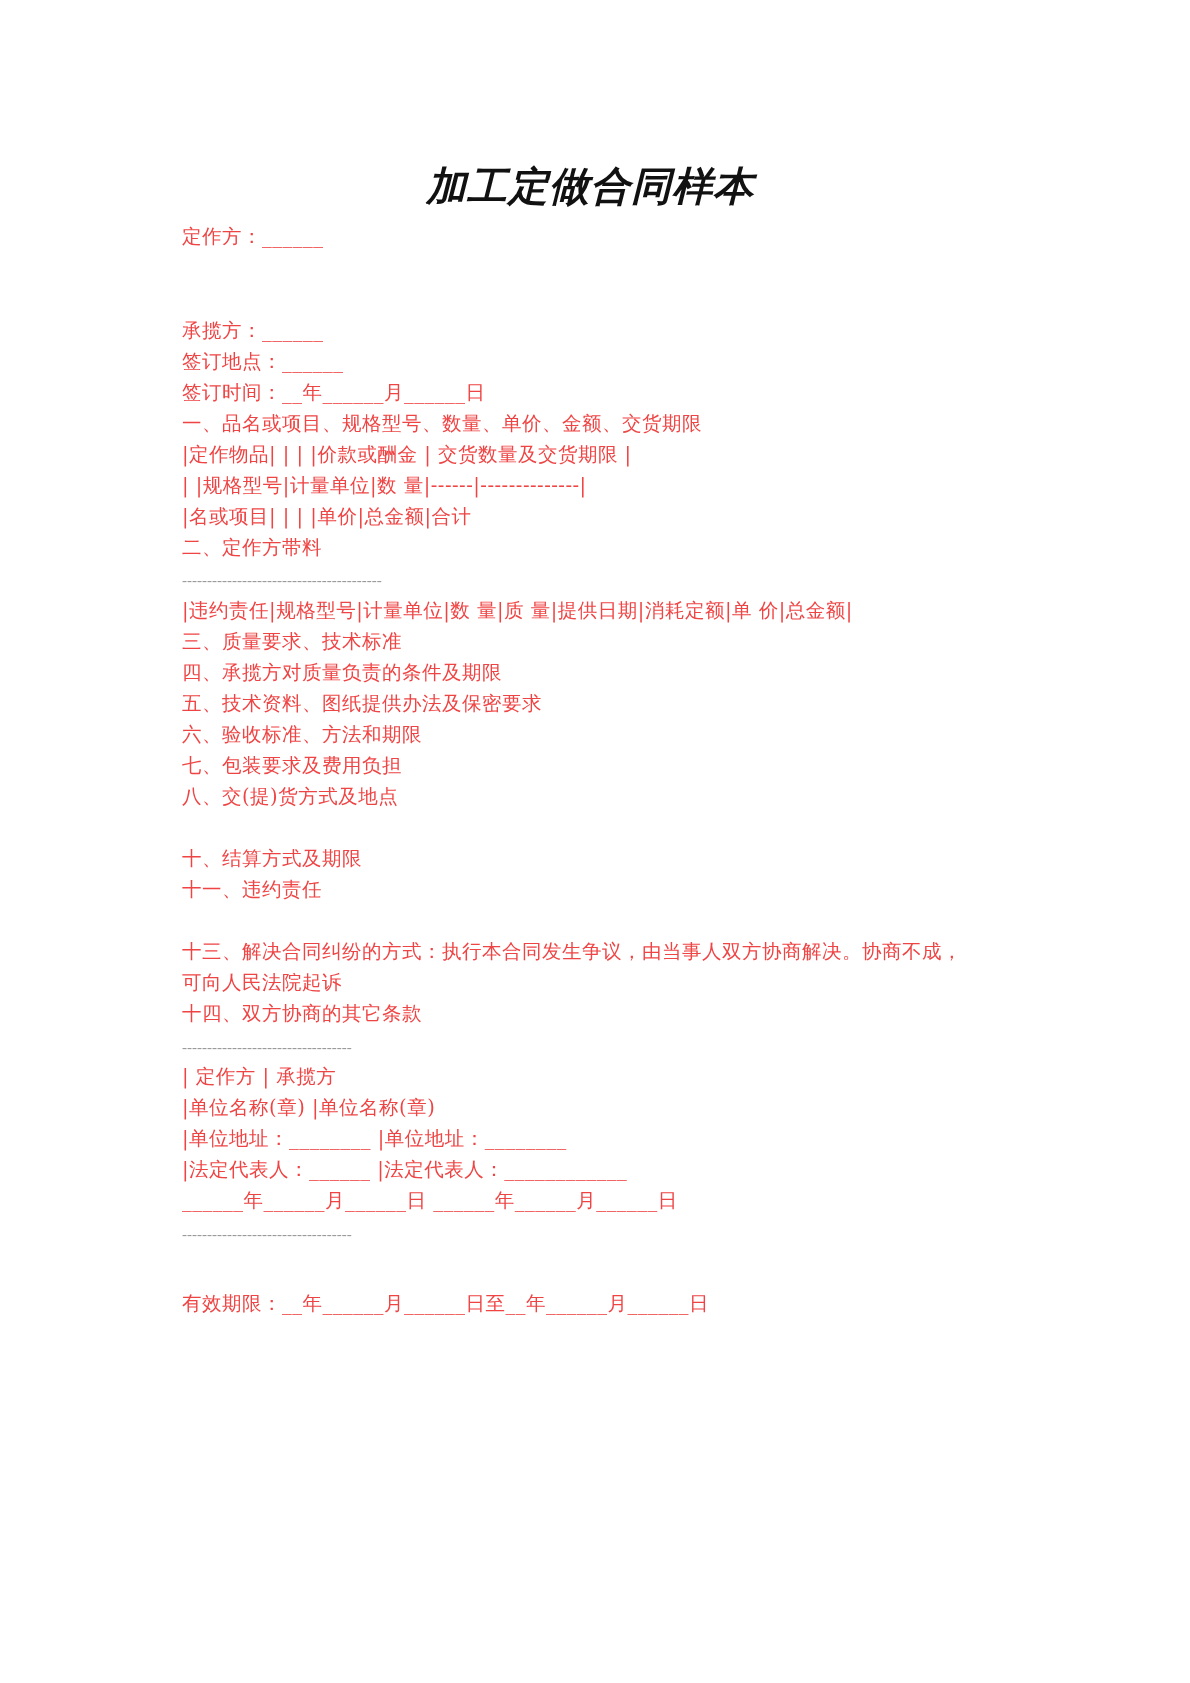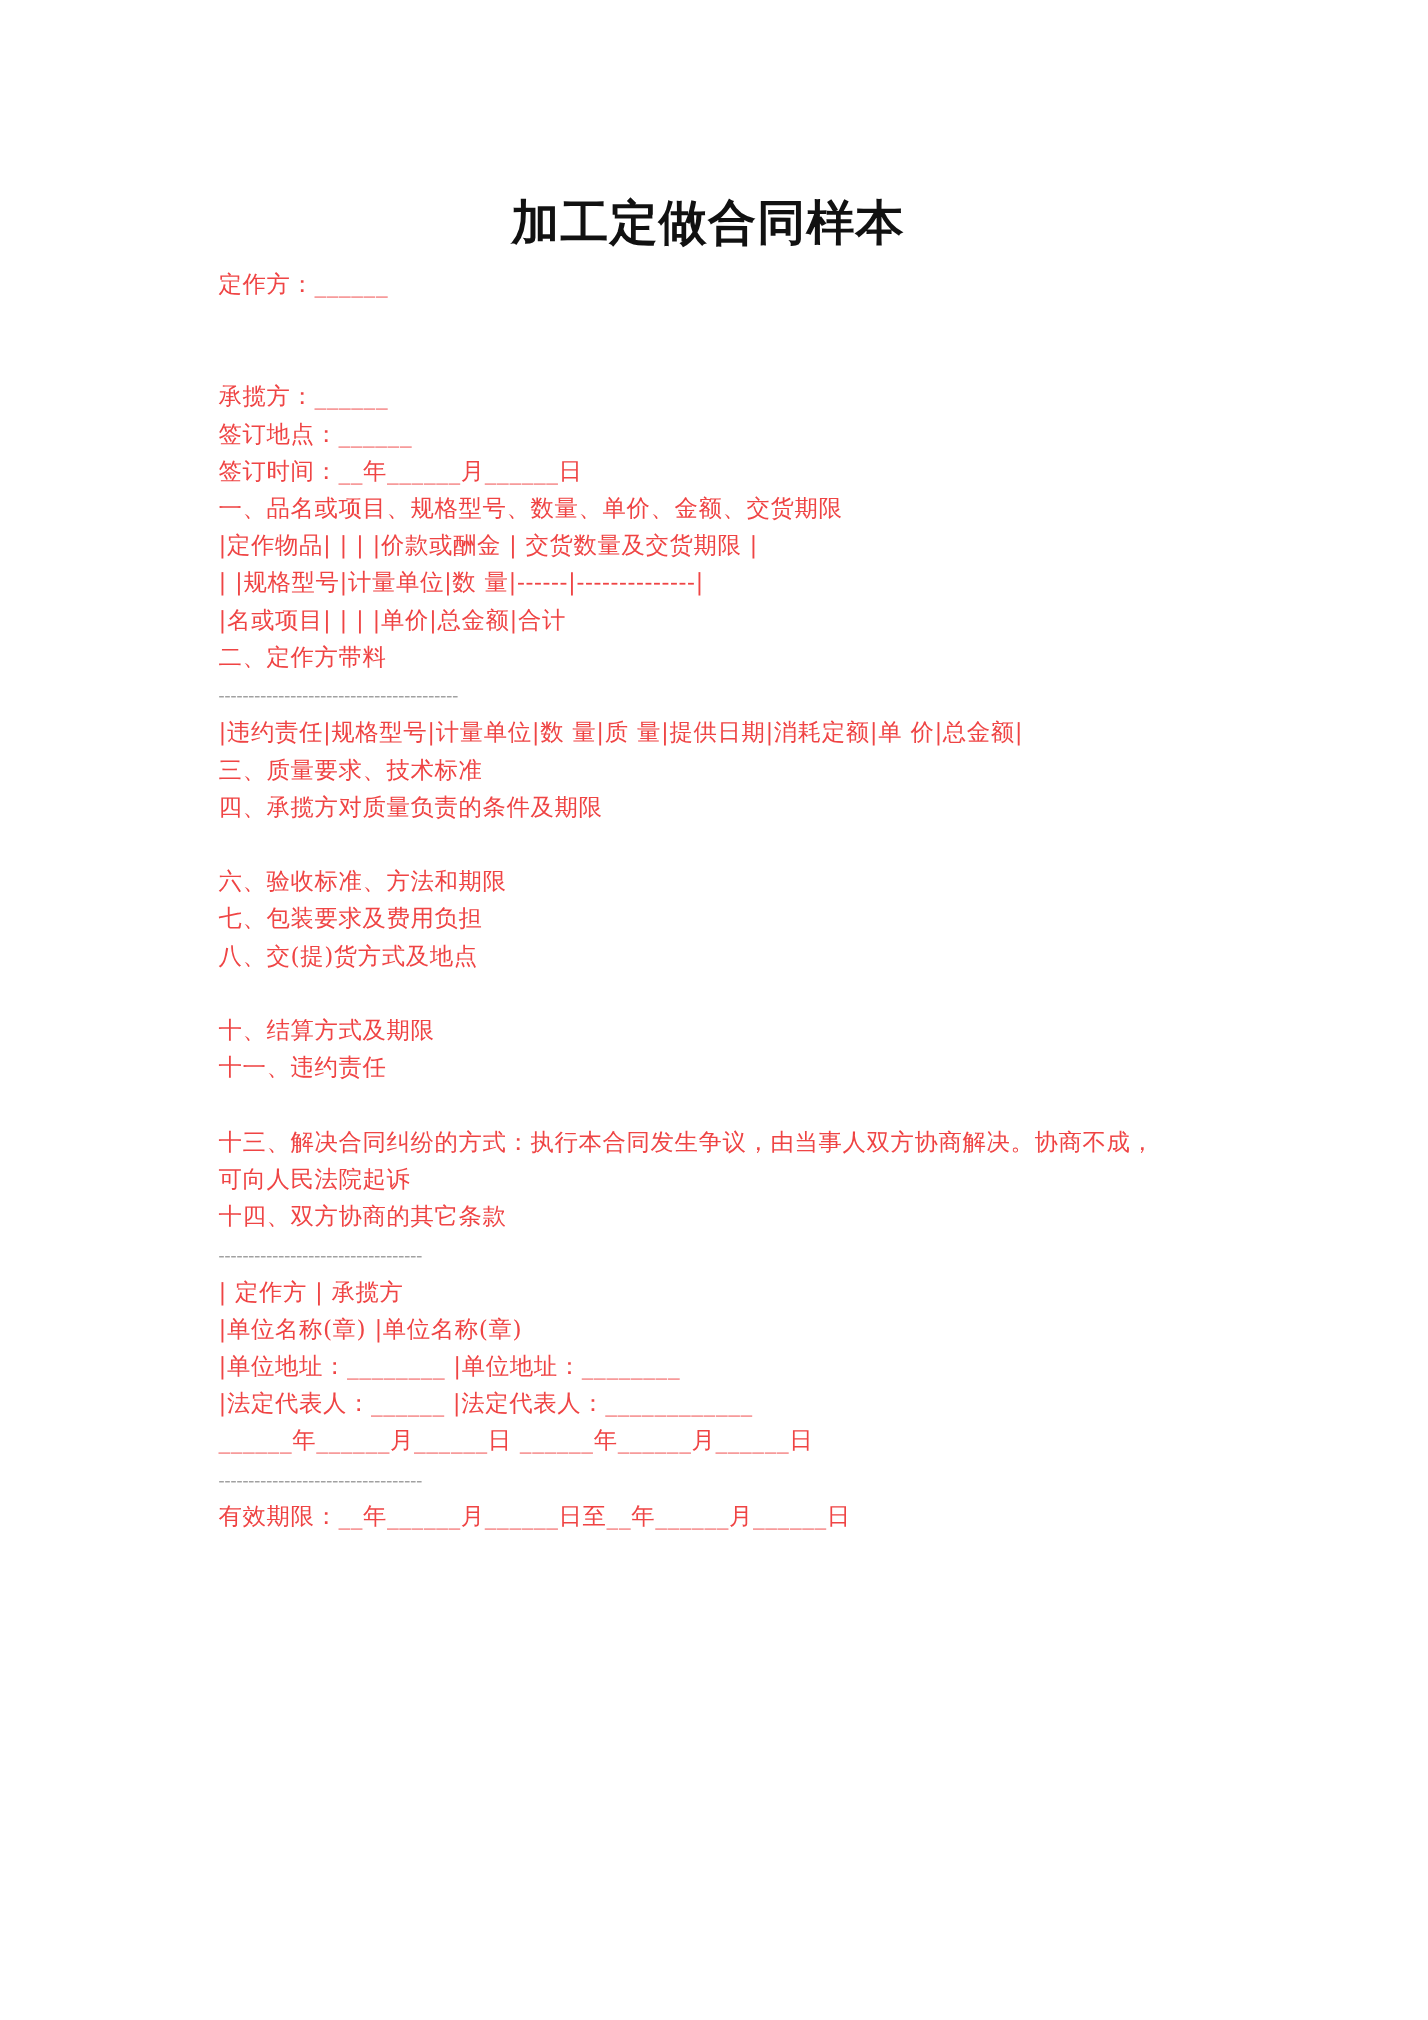--- a/index.html
+++ b/index.html
@@ -5,21 +5,21 @@
     html, body { margin: 0; padding: 0; background: #ffffff; }
     body { width: 1190px; height: 1683px; position: relative; overflow: hidden; }
     .page {
       position: absolute; left: 0; top: 0; width: 1190px; height: 1683px;
       background: #ffffff; color: #1a1a1a;
       font-family: "DejaVu Serif", "Liberation Serif", serif;
     }
     .title {
       position: absolute; left: 0; top: 162px; width: 1180px;
       text-align: center; font-size: 40px; line-height: 48px; font-weight: bold;
-      color: #111111; letter-spacing: 1px;
+      color: #111111; letter-spacing: 1px; font-style: italic;
     }
     .line {
       position: absolute; left: 182px; white-space: pre;
       font-size: 19.5px; line-height: 31px; color: #ef4444;
       letter-spacing: 0.5px;
     }
     .rule {
       position: absolute; left: 182px; white-space: pre;
       font-size: 15px; line-height: 16px; color: #999999; letter-spacing: 0px;
       font-family: "Liberation Serif", serif;
@@ -42,32 +42,33 @@
   <div class="line" style="top:439px">|定作物品| | | |价款或酬金 | 交货数量及交货期限 |</div>
   <div class="line" style="top:470px">| |规格型号|计量单位|数 量|------|--------------|</div>
   <div class="line" style="top:501px">|名或项目| | | |单价|总金额|合计</div>
 
   <div class="line" style="top:532px">二、定作方带料</div>
   <div class="rule" style="top:572px">----------------------------------------</div>
   <div class="line" style="top:595px">|违约责任|规格型号|计量单位|数 量|质 量|提供日期|消耗定额|单 价|总金额|</div>
 
   <div class="line" style="top:626px">三、质量要求、技术标准</div>
   <div class="line" style="top:657px">四、承揽方对质量负责的条件及期限</div>
+  <div class="line" style="top:688px">五、技术资料、图纸提供办法及保密要求</div>
   <div class="line" style="top:719px">六、验收标准、方法和期限</div>
   <div class="line" style="top:750px">七、包装要求及费用负担</div>
   <div class="line" style="top:781px">八、交(提)货方式及地点</div>
   <div class="line" style="top:843px">十、结算方式及期限</div>
   <div class="line" style="top:874px">十一、违约责任</div>
   <div class="line" style="top:936px">十三、解决合同纠纷的方式：执行本合同发生争议，由当事人双方协商解决。协商不成，</div>
   <div class="line" style="top:967px">可向人民法院起诉</div>
   <div class="line" style="top:998px">十四、双方协商的其它条款</div>
 
   <div class="rule" style="top:1039px">----------------------------------</div>
   <div class="line" style="top:1061px">| 定作方 | 承揽方</div>
   <div class="line" style="top:1092px">|单位名称(章) |单位名称(章)</div>
   <div class="line" style="top:1123px">|单位地址：________ |单位地址：________</div>
   <div class="line" style="top:1154px">|法定代表人：______ |法定代表人：____________</div>
   <div class="line" style="top:1185px">______年______月______日 ______年______月______日</div>
   <div class="rule" style="top:1226px">----------------------------------</div>
 
-  <div class="line" style="top:1248px">有效期限：__年______月______日至__年______月______日</div>
+  <div class="line" style="top:1288px">有效期限：__年______月______日至__年______月______日</div>
 
 </div>
 
 </body></html>

